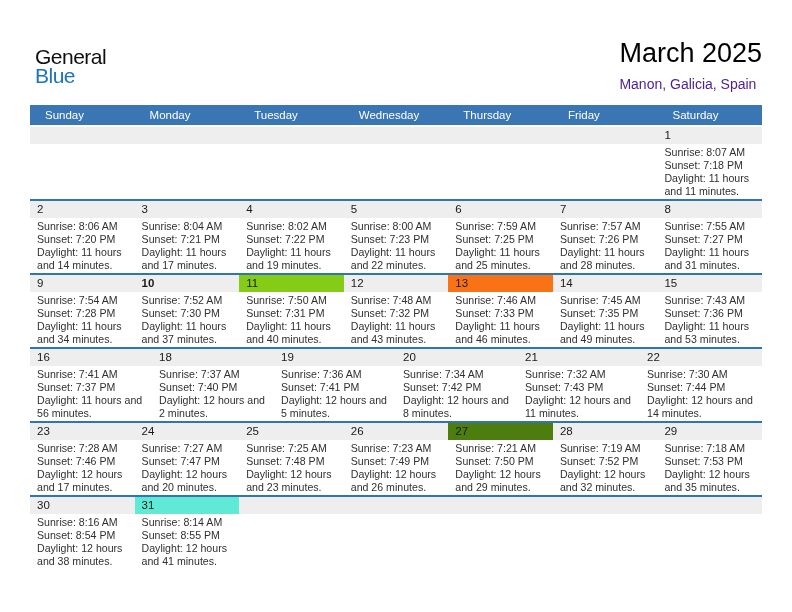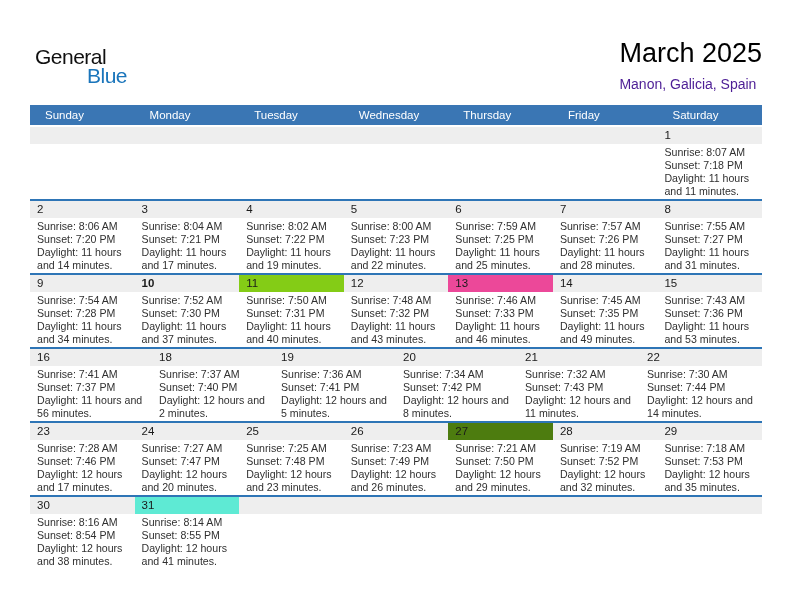--- a/index.html
+++ b/index.html
@@ -6,21 +6,21 @@
   body{width:792px;height:612px;font-family:"Liberation Sans","DejaVu Sans",sans-serif;
        -webkit-font-smoothing:antialiased;}
   .page{position:relative;width:792px;height:612px;background:#fff;overflow:hidden;}
 
   
   .logo{position:absolute;left:35px;top:46px;width:120px;}
   .logo-line1{display:flex;align-items:flex-start;gap:48px;}
   .logo-word1{font-size:21px;color:#101010;letter-spacing:-0.5px;line-height:21px;}
   .logo-flag{width:27px;height:17px;margin-left:1px;margin-top:1px;
              clip-path:polygon(0 6%,100% 42%,100% 100%);}
-  .logo-word2{font-size:21px;letter-spacing:-0.5px;line-height:17px;margin-left:52px;}
+  .logo-word2{font-size:21px;letter-spacing:-0.5px;line-height:17px;}
 
   .title-block{position:absolute;right:30px;top:38px;}
   .page-title{font-size:27px;color:#000;line-height:30px;}
   .page-subtitle{font-size:14px;color:#4c1d95;margin-top:8px;}
 
   
   .calendar{position:absolute;left:30px;top:105px;width:732px;}
   .weekday-row{display:flex;height:20px;align-items:center;margin-bottom:2px;}
   .weekday{flex:1 1 0;font-size:11.5px;color:#ffffff;padding-left:7px;margin-left:8px;}
 
@@ -173,21 +173,21 @@
           </div>
           <div class="day-cell">
             <div class="day-num" style="background: rgb(238, 238, 238);">12</div>
             <div class="day-details">
               <div>Sunrise: 7:48 AM</div>
               <div>Sunset: 7:32 PM</div>
               <div>Daylight: 11 hours and 43 minutes.</div>
             </div>
           </div>
           <div class="day-cell">
-            <div class="day-num" style="background: #ec4899;">13</div>
+            <div class="day-num" style="background: #f97316;">13</div>
             <div class="day-details">
               <div>Sunrise: 7:46 AM</div>
               <div>Sunset: 7:33 PM</div>
               <div>Daylight: 11 hours and 46 minutes.</div>
             </div>
           </div>
           <div class="day-cell">
             <div class="day-num" style="background: rgb(238, 238, 238);">14</div>
             <div class="day-details">
               <div>Sunrise: 7:45 AM</div>

